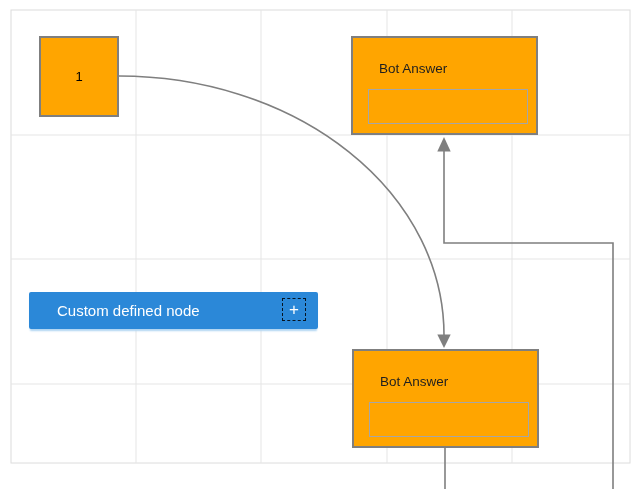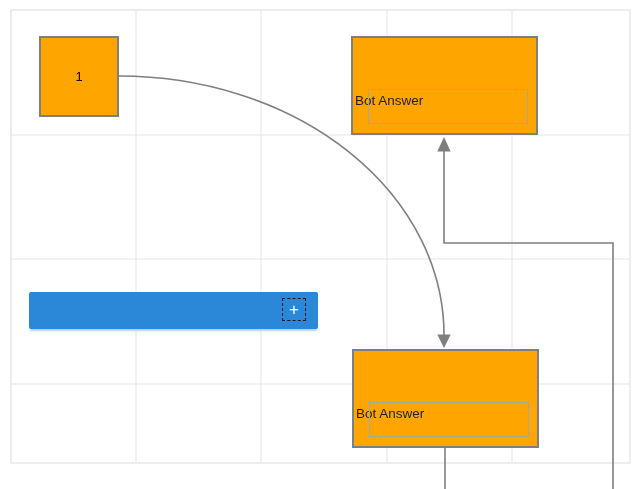--- a/index.html
+++ b/index.html
@@ -39,22 +39,22 @@
   }
   .start-node {
     left: 39px; top: 36px; width: 80px; height: 81px;
     display: flex; align-items: center; justify-content: center;
     font-size: 13px; color: #000;
   }
   .bot-node { width: 187px; height: 99px; }
   .bot-node.top    { left: 351px; top: 36px; }
   .bot-node.bottom { left: 352px; top: 349px; }
   .bot-node .title {
-    position: absolute; left: 2px; top: 23px;
-    font-size: 13.5px; color: var(--text-dark); margin-top: 32px;
+    position: absolute; left: 26px; top: 23px;
+    font-size: 13.5px; color: var(--text-dark);
   }
   .bot-node .field {
     position: absolute; left: 15px; top: 51px;
     width: 160px; height: 35px;
     border: 1px solid var(--node-field-border);
     background: transparent;
     font-size: 12px; color: var(--text-dark);
   }
   .custom-node {
     position: absolute; left: 29px; top: 292px;
@@ -119,18 +119,19 @@
     <span class="title">Bot Answer</span>
     <div class="field"></div>
   </div>
 
   <div class="node bot-node bottom">
     <span class="title">Bot Answer</span>
     <div class="field"></div>
   </div>
 
   <div class="custom-node">
+    <span class="label">Custom defined node</span>
     <button class="plus-btn">
       <span>+</span>
     </button>
   </div>
 
 </div>
 
 </body></html>

